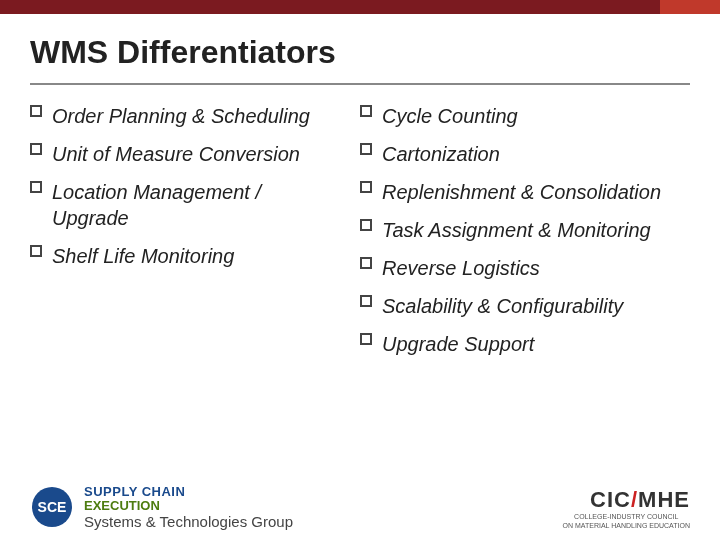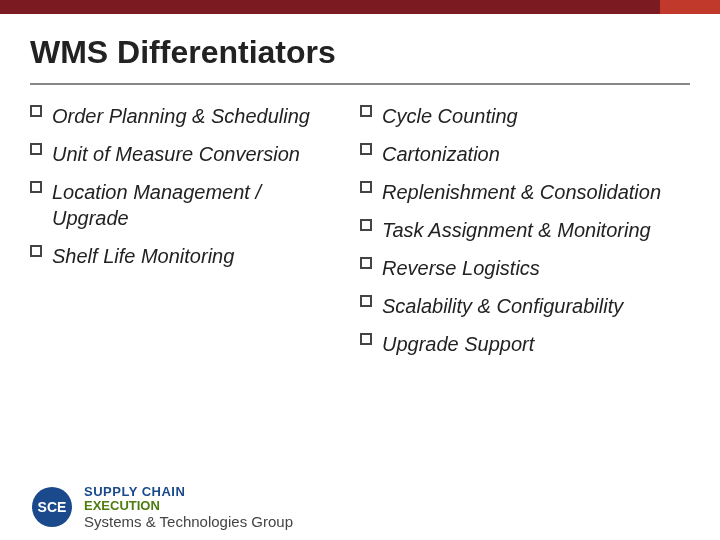--- a/index.html
+++ b/index.html
@@ -248,15 +248,24 @@
         <circle cx="22" cy="22" r="20" fill="#1a4a8c"></circle>
         <text x="22" y="27" text-anchor="middle" font-size="14" font-weight="bold" fill="white">SCE</text>
       </svg>
       <div class="sce-logo-text">
         <span class="sce-supply">SUPPLY CHAIN</span>
         <span class="sce-chain sce-execution">EXECUTION</span>
         <span class="sce-sub">Systems &amp; Technologies Group</span>
       </div>
     </div>
 
+    <div class="cicmhe-logo">
+      <div class="cicmhe-name">
+        <span>CIC</span><span class="slash">/</span><span>MHE</span>
+      </div>
+      <div class="cicmhe-sub">
+        <span>COLLEGE-INDUSTRY COUNCIL</span><br>
+        <span>ON MATERIAL HANDLING EDUCATION</span>
+      </div>
+    </div>
 
   </div>
 </div>
 
 </body></html>

